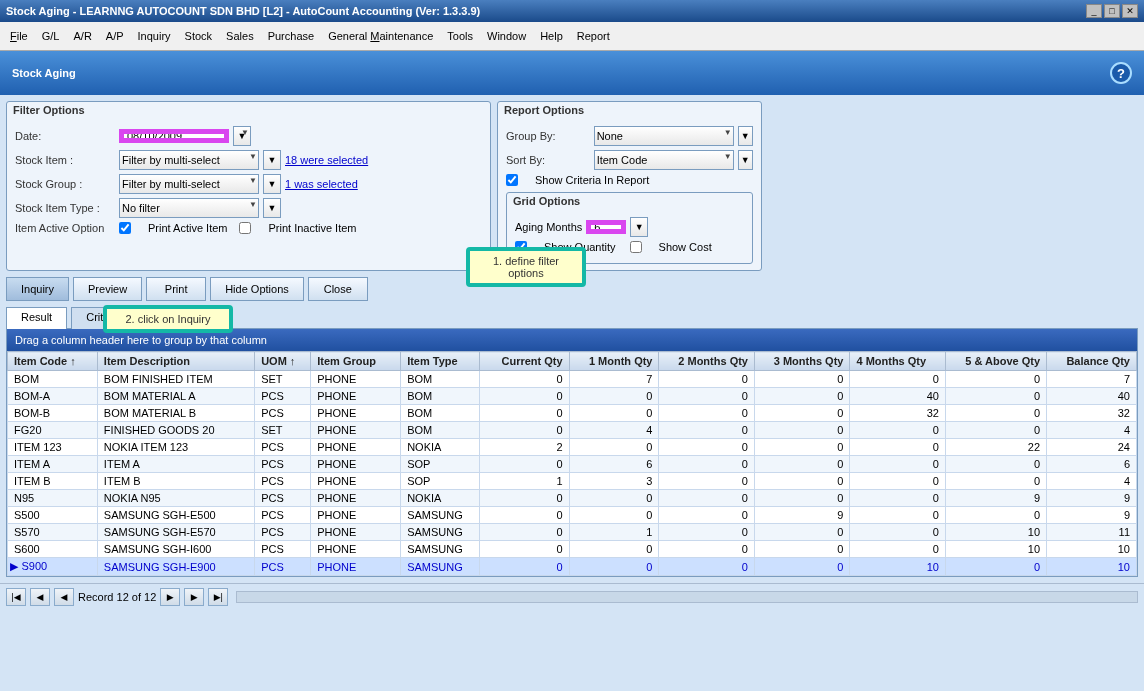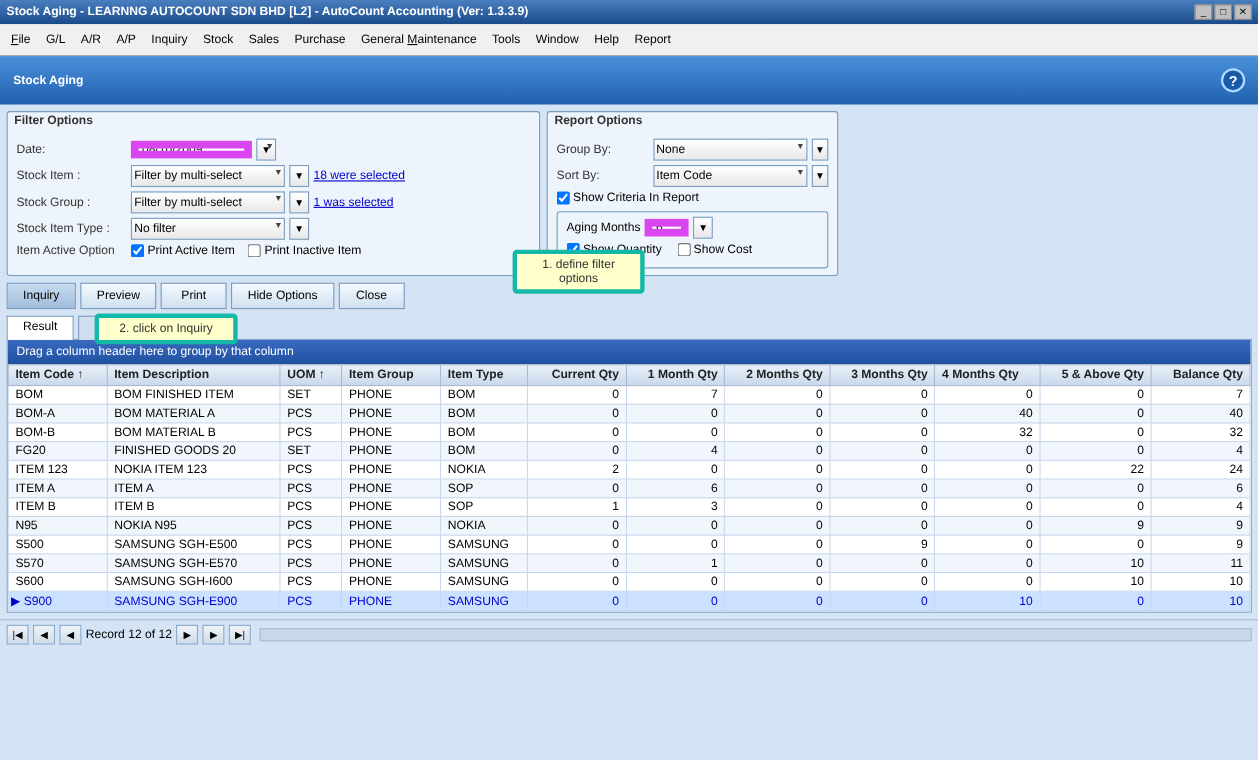--- a/index.html
+++ b/index.html
@@ -82,21 +82,21 @@
     .report-panel { width: 265px; }
 
     .form-row {
       display: flex;
       align-items: center;
       margin-bottom: 4px;
       gap: 4px;
     }
     .form-label { width: 100px; color: #333; }
     .form-control {
-      border: 7px solid #d946ef;
+      border: 5px solid #d946ef;
       background: white;
       padding: 1px 3px;
       height: 14px;
       font-size: 11px;
     }
     .form-control-sm { width: 110px; }
     .form-select {
       border: 1px solid #7a9cbf;
       background: linear-gradient(to bottom, white, #e8e8e8);
       padding: 1px 2px;
@@ -114,21 +114,21 @@
     .select-wrapper::after {
       content: '▼';
       position: absolute;
       right: 2px;
       top: 2px;
       font-size: 8px;
       pointer-events: none;
       color: #444;
     }
     .link-text { color: #0000cc; text-decoration: underline; cursor: pointer; }
-    .checkbox-label { display: flex; align-items: center; gap: 3px; cursor: pointer; }
+    .checkbox-label { display: flex; align-items: center; gap: 17px; cursor: pointer; }
     input[type=checkbox] { width: 12px; height: 12px; }
 
     .grid-options { margin-top: 6px; }
     .aging-row { display: flex; align-items: center; gap: 4px; margin-bottom: 4px; }
     .aging-input { width: 40px; }
 
     
     .buttons-row {
       display: flex;
       gap: 4px;
@@ -150,21 +150,21 @@
     .callout {
       position: absolute;
       background: #ffffcc;
       border: 4px solid #14b8a6;
       border-radius: 4px;
       padding: 4px 8px;
       font-size: 11px;
       color: #333;
       z-index: 10;
     }
-    .callout-1 { left: 80px; top: 28px; width: 130px; text-align: center; }
+    .callout-1 { left: 97px; top: 28px; width: 130px; text-align: center; }
     .callout-2 { left: 460px; top: -10px; width: 120px; text-align: center; }
 
     
     .tabs-row { display: flex; gap: 4px; margin-bottom: -1px; }
     .tab {
       padding: 3px 14px;
       border: 1px solid #7a9cbf;
       border-bottom: none;
       background: #d0dff0;
       cursor: pointer;
@@ -357,20 +357,21 @@
         </div>
 
         <div class="form-row">
           <label class="checkbox-label">
             <input type="checkbox" checked="" style="">
             <span>Show Criteria In Report</span>
           </label>
         </div>
 
         <div class="panel grid-options">
+          <div class="panel-title">Grid Options</div>
           <div class="panel-content">
             <div class="aging-row">
               <span>Aging Months</span>
               <input class="form-control aging-input" type="text" value="6" style="">
               <div style="width:18px;height:20px;border:1px solid #7a9cbf;background:linear-gradient(to bottom,white,#e8e8e8);display:flex;align-items:center;justify-content:center;font-size:9px;cursor:pointer;">▼</div>
             </div>
             <div class="form-row">
               <label class="checkbox-label">
                 <input type="checkbox" checked="" style="">
                 <span>Show Quantity</span>

